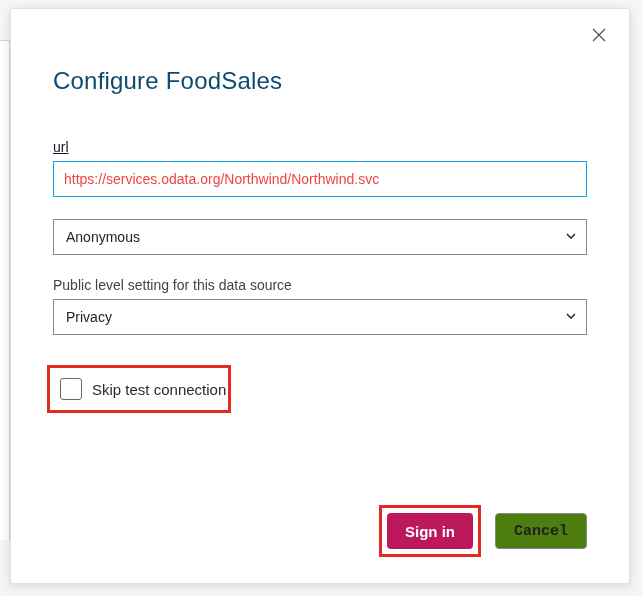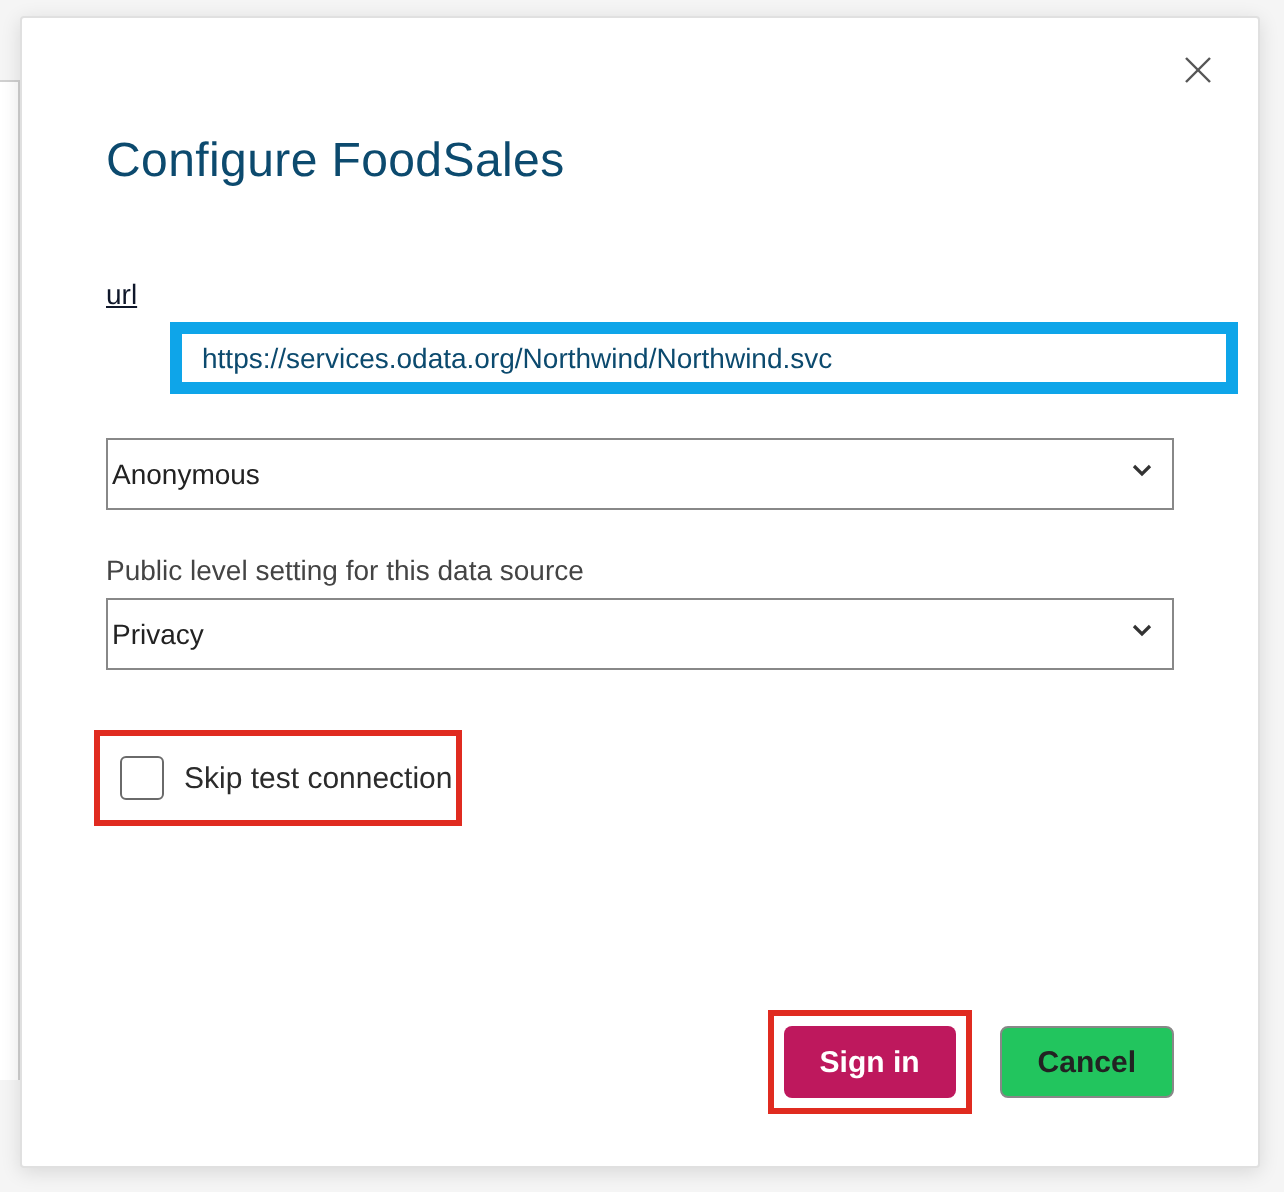--- a/index.html
+++ b/index.html
@@ -51,38 +51,37 @@
     }
     .field-label {
       font-size: 14px;
       color: #444;
       margin-bottom: 6px;
     }
     .field-label.disabled { color: #0f172a; text-decoration: underline; }
     .text-input {
       width: 100%;
       height: 36px;
-      border: 6px solid #0ea5e9;
+      border: 1px solid #0ea5e9;
       padding: 0 10px;
       font-size: 14px;
-      color: #0c4a6e;
+      color: #ef4444;
       background: #fff;
       outline: none;
       font-family: inherit;
-      margin-left: 32px;
     }
     .select-wrap {
       position: relative;
       width: 100%;
     }
     .select-box {
       width: 100%;
       height: 36px;
       border: 1px solid #888;
-      padding: 0 2px;
+      padding: 0 12px;
       font-size: 14px;
       color: #222;
       background: #fff;
       display: flex; align-items: center;
       cursor: pointer;
     }
     .select-caret {
       position: absolute;
       right: 10px; top: 50%;
       transform: translateY(-50%);
@@ -125,23 +124,24 @@
       cursor: pointer;
       display: inline-flex; align-items: center; justify-content: center;
       font-family: inherit;
     }
     .btn-primary {
       background: #be185d;
       color: #fff;
       border: none;
     }
     .btn-secondary {
-      background: #22c55e;
+      background: #4d7c0f;
       color: #222;
       border: 1px solid #888;
+      font-family: Liberation Mono, monospace;
     }
   </style>
 </head>
 <body>
 
 <div class="backdrop-left"></div>
 
 <div class="dialog">
   <div class="dialog-inner">
 

